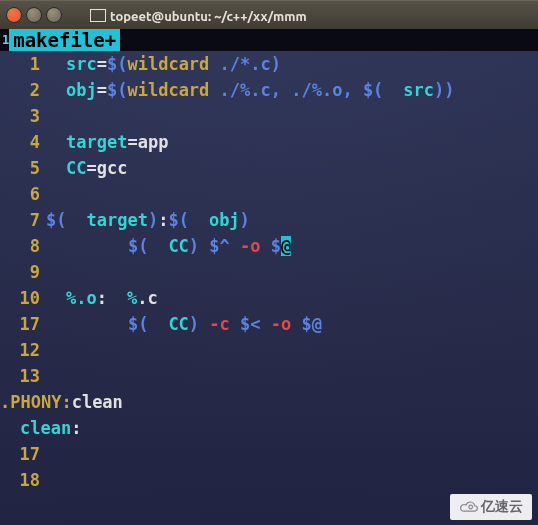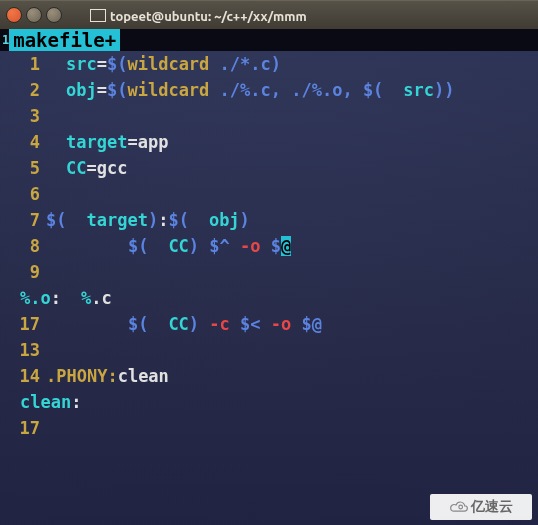--- a/index.html
+++ b/index.html
@@ -103,21 +103,21 @@
   .white  { color: #e1e1e1; }
   .yellow { color: #c9a640; }
   .blue   { color: #5b83e0; }
   .red    { color: #e74747; }
   .cursor { background: #24c0d6; color: #000000; }
   
   .watermark {
     position: absolute;
     right: 6px;
     bottom: 6px;
-    width: 102px;
+    width: 82px;
     height: 26px;
     background: rgba(255,255,255,0.92);
     border-radius: 2px;
     display: flex;
     align-items: center;
     justify-content: center;
   }
   .watermark svg { width: 20px; height: 16px; }
   .watermark-text {
     color: #666;
@@ -147,26 +147,28 @@
 
 <div class="line"><span class="gutter">1</span><span class="code"><span class="cyan">src</span><span class="white">=</span><span class="blue">$(</span><span class="yellow">wildcard</span><span class="blue"> ./*.c</span><span class="blue">)</span></span></div>
 <div class="line"><span class="gutter">2</span><span class="code"><span class="cyan">obj</span><span class="white">=</span><span class="blue">$(</span><span class="yellow">wildcard</span><span class="blue"> ./%.c, ./%.o, </span><span class="blue">$(</span><span class="cyan">src</span><span class="blue">)</span><span class="blue">)</span></span></div>
 <div class="line"><span class="gutter">3</span><span class="code"></span></div>
 <div class="line"><span class="gutter">4</span><span class="code"><span class="cyan">target</span><span class="white">=</span><span class="white">app</span></span></div>
 <div class="line"><span class="gutter">5</span><span class="code"><span class="cyan">CC</span><span class="white">=</span><span class="white">gcc</span></span></div>
 <div class="line"><span class="gutter">6</span><span class="code"></span></div>
 <div class="line"><span class="gutter">7</span><span class="code"><span class="blue">$(</span><span class="cyan">target</span><span class="blue">)</span><span class="white">:</span><span class="blue">$(</span><span class="cyan">obj</span><span class="blue">)</span></span></div>
 <div class="line"><span class="gutter">8</span><span class="code"><span>        </span><span class="blue">$(</span><span class="cyan">CC</span><span class="blue">)</span><span> </span><span class="blue">$^</span><span> </span><span class="red">-o</span><span> </span><span class="blue">$</span><span class="cursor">@</span></span></div>
 <div class="line"><span class="gutter">9</span><span class="code"></span></div>
-<div class="line"><span class="code"><span class="cyan">%.o</span><span class="white">:</span><span class="cyan">%</span><span class="white">.c</span></span></div>
+<div class="line"><span class="gutter">10</span><span class="code"><span class="cyan">%.o</span><span class="white">:</span><span class="cyan">%</span><span class="white">.c</span></span></div>
 <div class="line"><span class="gutter">17</span><span class="code"><span>        </span><span class="blue">$(</span><span class="cyan">CC</span><span class="blue">)</span><span> </span><span class="red">-c</span><span> </span><span class="blue">$&lt;</span><span> </span><span class="red">-o</span><span> </span><span class="blue">$@</span></span></div>
+<div class="line"><span class="gutter">12</span><span class="code"></span></div>
 <div class="line"><span class="gutter">13</span><span class="code"></span></div>
-<div class="line"><span class="gutter">14</span><span class="code"><span class="yellow">.PHONY:</span><span class="white">clean</span></span></div>
+<div class="line"><span class="code"><span class="yellow">.PHONY:</span><span class="white">clean</span></span></div>
 <div class="line"><span class="code"><span class="cyan">clean</span><span class="white">:</span></span></div>
 <div class="line"><span class="gutter">17</span><span class="code"></span></div>
+<div class="line"><span class="gutter">18</span><span class="code"></span></div>
 
   <div class="watermark">
     <svg viewBox="0 0 24 16">
       <path d="M19 7.5c0-3-2.5-5.5-5.5-5.5-2.3 0-4.3 1.5-5 3.6C7.7 5.2 7 5 6.2 5 4 5 2 6.8 2 9c0 2.2 1.8 4 4 4h12.5c2 0 3.5-1.5 3.5-3.5 0-1.7-1.2-3-3-3z" fill="none" stroke="#888" stroke-width="1.4"></path>
       <circle cx="14" cy="8" r="2.2" fill="none" stroke="#888" stroke-width="1.4"></circle>
     </svg>
     <span class="watermark-text">亿速云</span>
   </div>
 </div>
 

